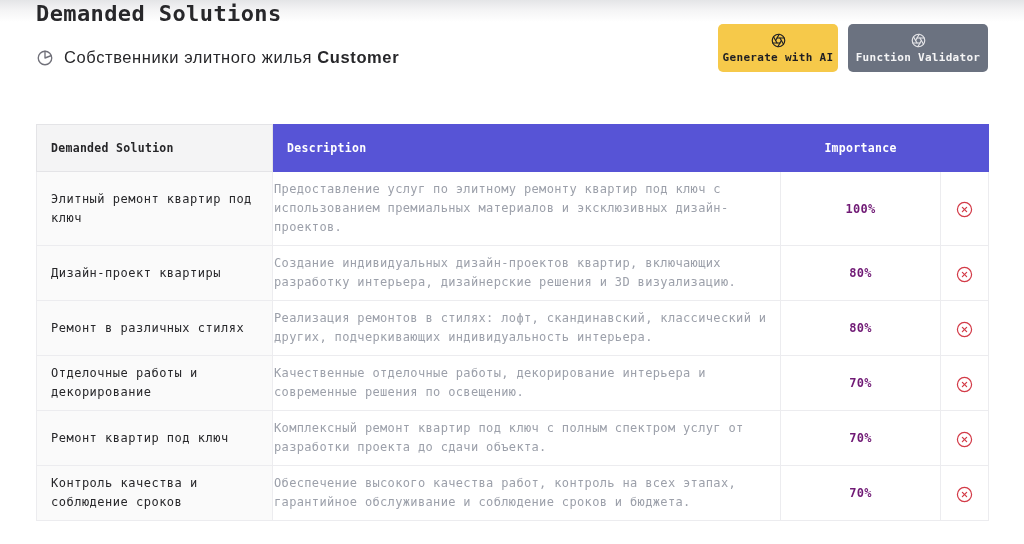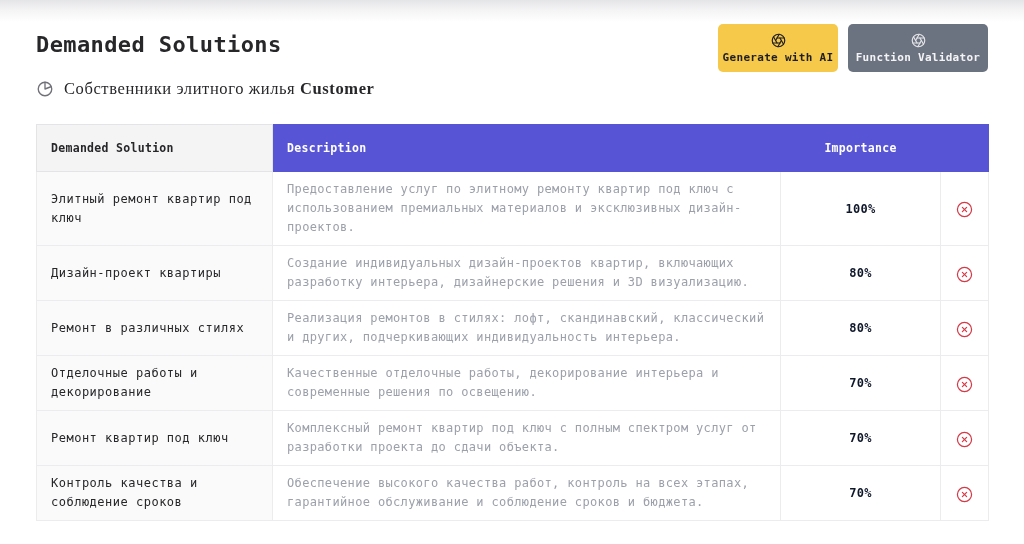--- a/index.html
+++ b/index.html
@@ -30,41 +30,40 @@
     position: relative;
     padding: 0 36px;
   }
 
   .page-title {
     font-family: "DejaVu Sans Mono", "Liberation Mono", monospace;
     font-size: 22px;
     font-weight: bold;
     color: #27272a;
     letter-spacing: 0.4px;
-    padding-top: 31px;
     line-height: 28px;
   }
 
   .subtitle-row {
     display: flex;
     align-items: center;
     gap: 10px;
     padding-top: 20px;
   }
 
   .pie-icon {
     width: 18px;
     height: 18px;
     flex: 0 0 18px;
     display: block;
     color: #71717a;
   }
 
   .subtitle-text {
-    font-family: Liberation Serif, serif;
+    font-family: Liberation Sans, sans-serif;
     font-size: 16.5px;
     color: #27272a;
     letter-spacing: 0.6px;
     white-space: nowrap;
   }
   .subtitle-text .strong {
     font-weight: bold;
   }
 
   
@@ -178,26 +177,26 @@
     line-height: 19px;
     padding: 8px 14px;
   }
 
   td.c-desc {
     background: #ffffff;
     color: #9ca0aa;
     font-size: 12px;
     letter-spacing: 0.35px;
     line-height: 19px;
-    padding: 8px 14px;
+    padding: 8px 1px;
   }
 
   td.c-imp {
     background: #ffffff;
-    color: #0f172a;
+    color: #701a75;
     font-size: 12px;
     font-weight: bold;
     text-align: center;
     letter-spacing: 0.3px;
   }
 
   td.c-act {
     background: #ffffff;
     text-align: center;
     padding: 0;

